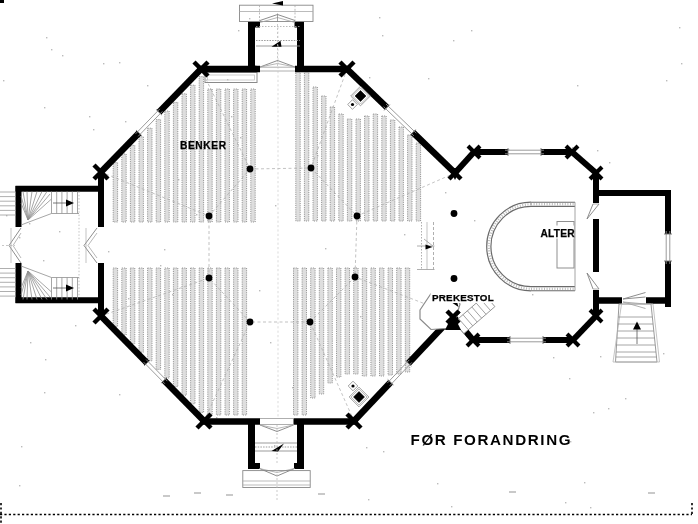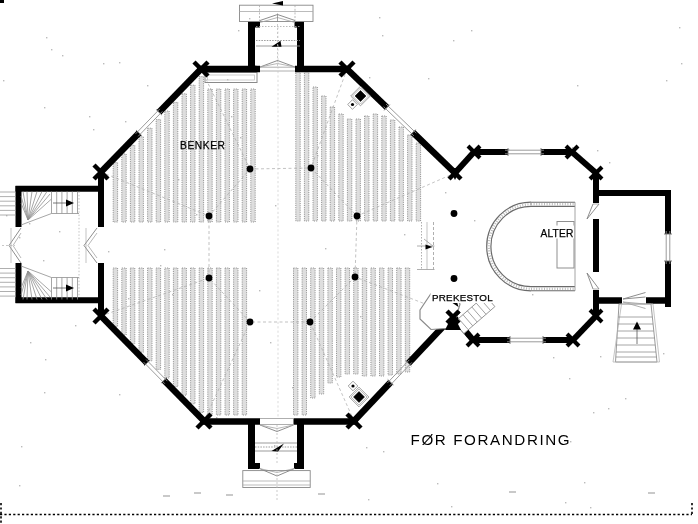--- a/index.html
+++ b/index.html
@@ -1,15 +1,15 @@
 <!DOCTYPE html>
 <html><head><meta charset="utf-8"><title>Plan</title>
 <style>
 html,body{margin:0;padding:0;background:#fff;}
-#sheet{position:relative;width:698px;height:524px;background:#fff;overflow:hidden;}
+#sheet{position:relative;width:698px;height:524px;background:#fff;overflow:hidden;font-weight:bold;}
 </style></head>
 <body>
 
 <div id="sheet">
 <svg width="698" height="524" viewBox="0 0 698 524">
 
 <g>
         <rect x="227" y="79" width="1.4" height="1.4" fill="#bbb"></rect>
         <rect x="453" y="40" width="1.4" height="1.4" fill="#bbb"></rect>
         <rect x="374" y="188" width="1.4" height="1.4" fill="#bbb"></rect>

